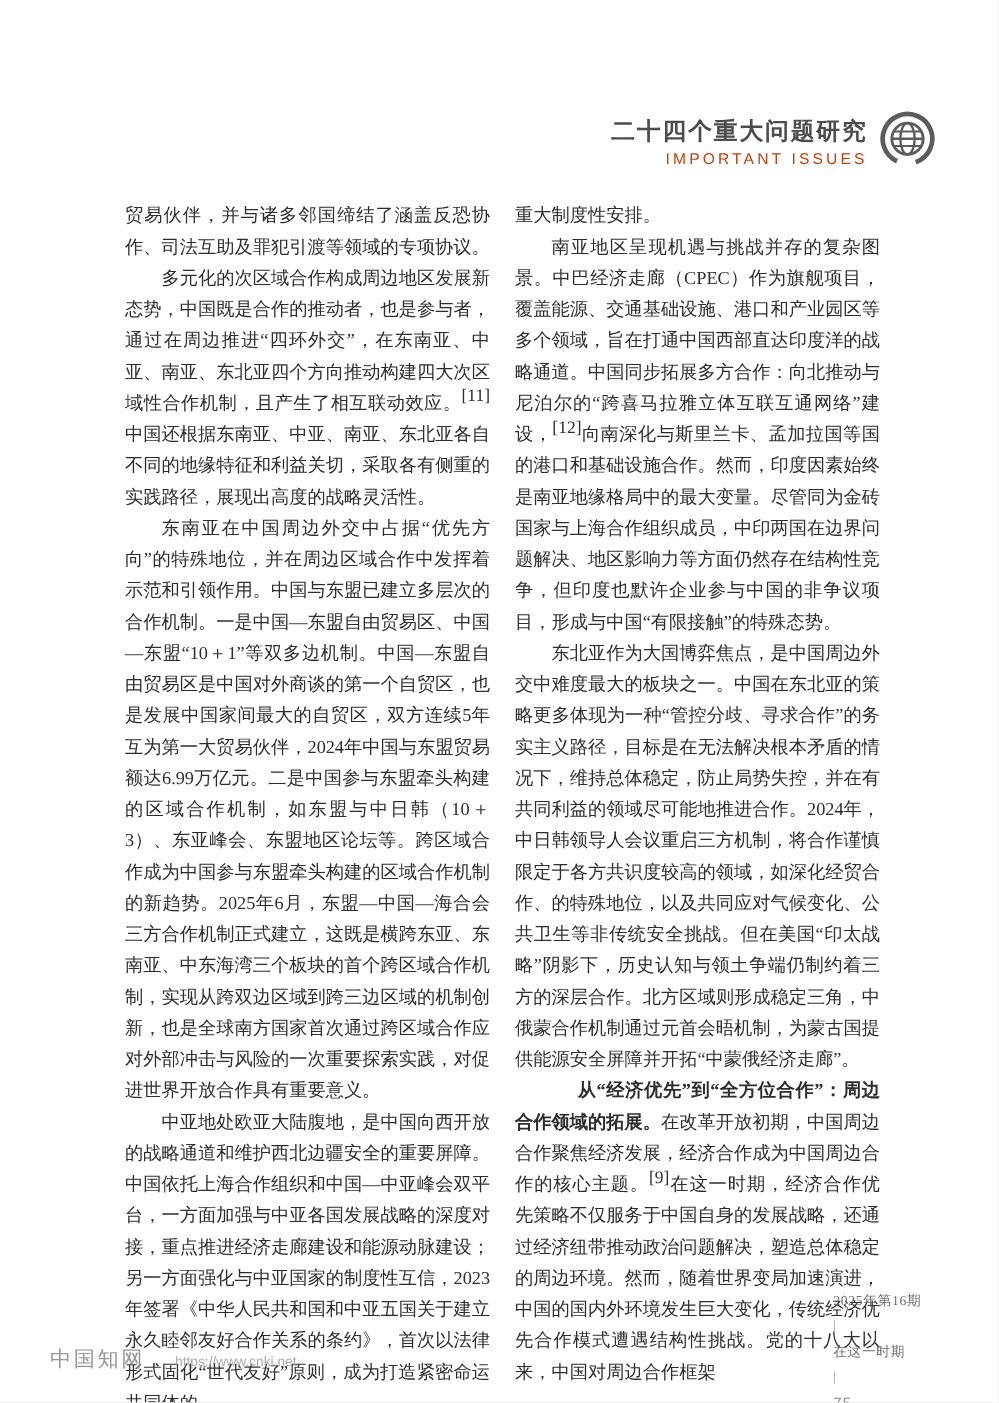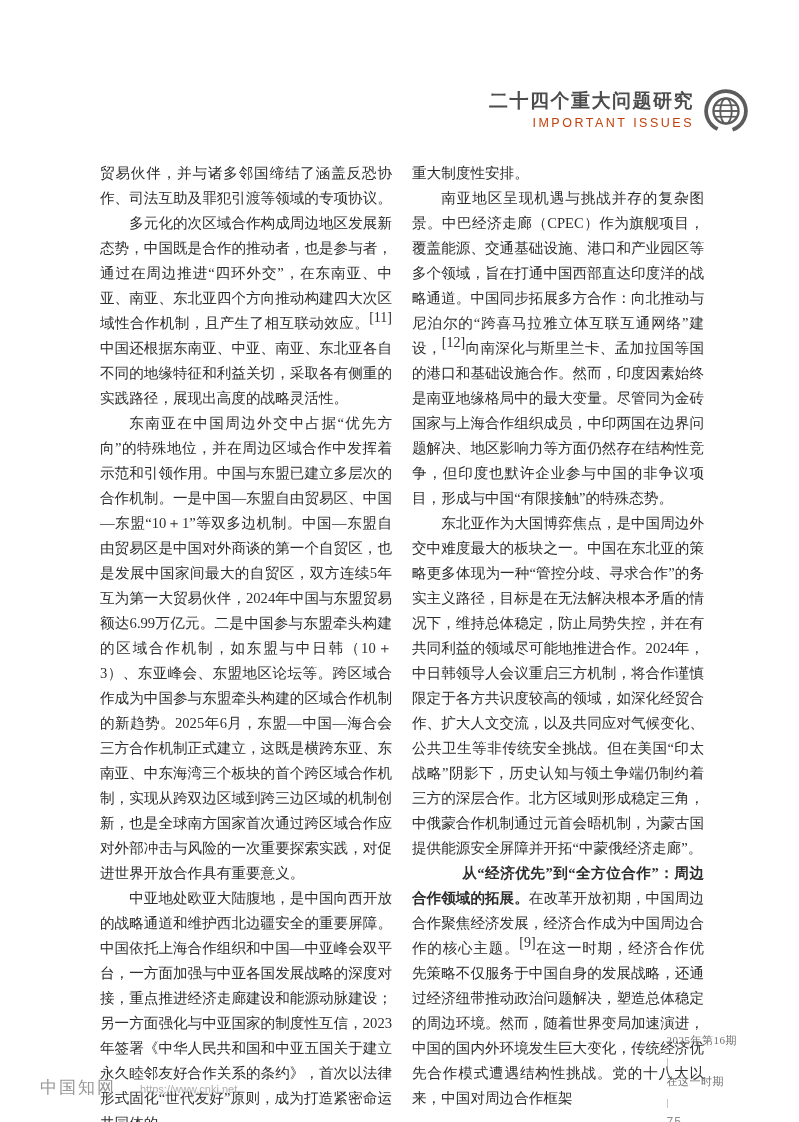--- a/index.html
+++ b/index.html
@@ -2,21 +2,21 @@
 <html><head>
 <meta charset="utf-8">
 <style>
   html,body{margin:0;padding:0;background:#e8e8e8;}
   .page{
     position:relative;width:799px;height:1122px;margin:0 auto;
     background:#ffffff;overflow:hidden;
     font-family:"Liberation Serif","DejaVu Serif",serif;
   }
   
-  .page-header{position:absolute;top:88px;right:50px;display:flex;align-items:flex-start;gap:9px;}
+  .page-header{position:absolute;top:88px;right:50px;display:flex;align-items:flex-end;gap:9px;}
   .header-titles{text-align:right;}
   .header-cn{font-size:19px;color:#4c4c4c;letter-spacing:1.5px;font-weight:600;}
   .header-en{
     font-size:12.5px;color:#c2410c;letter-spacing:2.5px;margin-top:2px;
     font-family:"Liberation Sans","DejaVu Sans",sans-serif;font-weight:400;
   }
   .globe{width:46px;height:46px;flex:0 0 auto;}
   
   .content{
     position:absolute;left:100px;top:161px;width:604px;
@@ -72,21 +72,21 @@
   <main class="content">
     <div class="column">
         <p class="para"><span>贸易伙伴，并与诸多邻国缔结了涵盖反恐协作、司法互助及罪犯引渡等领域的专项协议。</span></p>
         <p class="para indent"><span>多元化的次区域合作构成周边地区发展新态势，中国既是合作的推动者，也是参与者，通过在周边推进“四环外交”，在东南亚、中亚、南亚、东北亚四个方向推动构建四大次区域性合作机制，且产生了相互联动效应。</span><sup class="footnote-ref">[11]</sup><span>中国还根据东南亚、中亚、南亚、东北亚各自不同的地缘特征和利益关切，采取各有侧重的实践路径，展现出高度的战略灵活性。</span></p>
         <p class="para indent"><span>东南亚在中国周边外交中占据“优先方向”的特殊地位，并在周边区域合作中发挥着示范和引领作用。中国与东盟已建立多层次的合作机制。一是中国—东盟自由贸易区、中国—东盟“10＋1”等双多边机制。中国—东盟自由贸易区是中国对外商谈的第一个自贸区，也是发展中国家间最大的自贸区，双方连续5年互为第一大贸易伙伴，2024年中国与东盟贸易额达6.99万亿元。二是中国参与东盟牵头构建的区域合作机制，如东盟与中日韩（10＋3）、东亚峰会、东盟地区论坛等。跨区域合作成为中国参与东盟牵头构建的区域合作机制的新趋势。2025年6月，东盟—中国—海合会三方合作机制正式建立，这既是横跨东亚、东南亚、中东海湾三个板块的首个跨区域合作机制，实现从跨双边区域到跨三边区域的机制创新，也是全球南方国家首次通过跨区域合作应对外部冲击与风险的一次重要探索实践，对促进世界开放合作具有重要意义。</span></p>
         <p class="para indent"><span>中亚地处欧亚大陆腹地，是中国向西开放的战略通道和维护西北边疆安全的重要屏障。中国依托上海合作组织和中国—中亚峰会双平台，一方面加强与中亚各国发展战略的深度对接，重点推进经济走廊建设和能源动脉建设；另一方面强化与中亚国家的制度性互信，2023年签署《中华人民共和国和中亚五国关于建立永久睦邻友好合作关系的条约》，首次以法律形式固化“世代友好”原则，成为打造紧密命运共同体的</span></p>
       </div>
     <div class="column">
         <p class="para"><span>重大制度性安排。</span></p>
         <p class="para indent"><span>南亚地区呈现机遇与挑战并存的复杂图景。中巴经济走廊（CPEC）作为旗舰项目，覆盖能源、交通基础设施、港口和产业园区等多个领域，旨在打通中国西部直达印度洋的战略通道。中国同步拓展多方合作：向北推动与尼泊尔的“跨喜马拉雅立体互联互通网络”建设，</span><sup class="footnote-ref">[12]</sup><span>向南深化与斯里兰卡、孟加拉国等国的港口和基础设施合作。然而，印度因素始终是南亚地缘格局中的最大变量。尽管同为金砖国家与上海合作组织成员，中印两国在边界问题解决、地区影响力等方面仍然存在结构性竞争，但印度也默许企业参与中国的非争议项目，形成与中国“有限接触”的特殊态势。</span></p>
-        <p class="para indent"><span>东北亚作为大国博弈焦点，是中国周边外交中难度最大的板块之一。中国在东北亚的策略更多体现为一种“管控分歧、寻求合作”的务实主义路径，目标是在无法解决根本矛盾的情况下，维持总体稳定，防止局势失控，并在有共同利益的领域尽可能地推进合作。2024年，中日韩领导人会议重启三方机制，将合作谨慎限定于各方共识度较高的领域，如深化经贸合作、扩大人文交流，以及共同应对气候变化、公共卫生等非传统安全挑战。但在美国“印太战略”阴影下，历史认知与领土争端仍制约着三方的深层合作。北方区域则形成稳定三角，中俄蒙合作机制通过元首会晤机制，为蒙古国提供能源安全屏障并开拓“中蒙俄经济走廊”。</span></p>
+        <p class="para indent"><span>东北亚作为大国博弈焦点，是中国周边外交中难度最大的板块之一。中国在东北亚的策略更多体现为一种“管控分歧、寻求合作”的务实主义路径，目标是在无法解决根本矛盾的情况下，维持总体稳定，防止局势失控，并在有共同利益的领域尽可能地推进合作。2024年，中日韩领导人会议重启三方机制，将合作谨慎限定于各方共识度较高的领域，如深化经贸合作、的特殊地位，以及共同应对气候变化、公共卫生等非传统安全挑战。但在美国“印太战略”阴影下，历史认知与领土争端仍制约着三方的深层合作。北方区域则形成稳定三角，中俄蒙合作机制通过元首会晤机制，为蒙古国提供能源安全屏障并开拓“中蒙俄经济走廊”。</span></p>
         <p class="para indent"><span class="inline-heading">从“经济优先”到“全方位合作”：周边合作领域的拓展。</span><span>在改革开放初期，中国周边合作聚焦经济发展，经济合作成为中国周边合作的核心主题。</span><sup class="footnote-ref">[9]</sup><span>在这一时期，经济合作优先策略不仅服务于中国自身的发展战略，还通过经济纽带推动政治问题解决，塑造总体稳定的周边环境。然而，随着世界变局加速演进，中国的国内外环境发生巨大变化，传统经济优先合作模式遭遇结构性挑战。党的十八大以来，中国对周边合作框架</span></p>
       </div>
   </main>
 
   <div class="page-footer">
     <span class="footer-meta">2025年第16期</span>
     <span class="footer-sep">|</span>
     <span class="footer-meta">在这一时期</span>
     <span class="footer-sep">|</span>
     <span class="footer-page">75</span>

